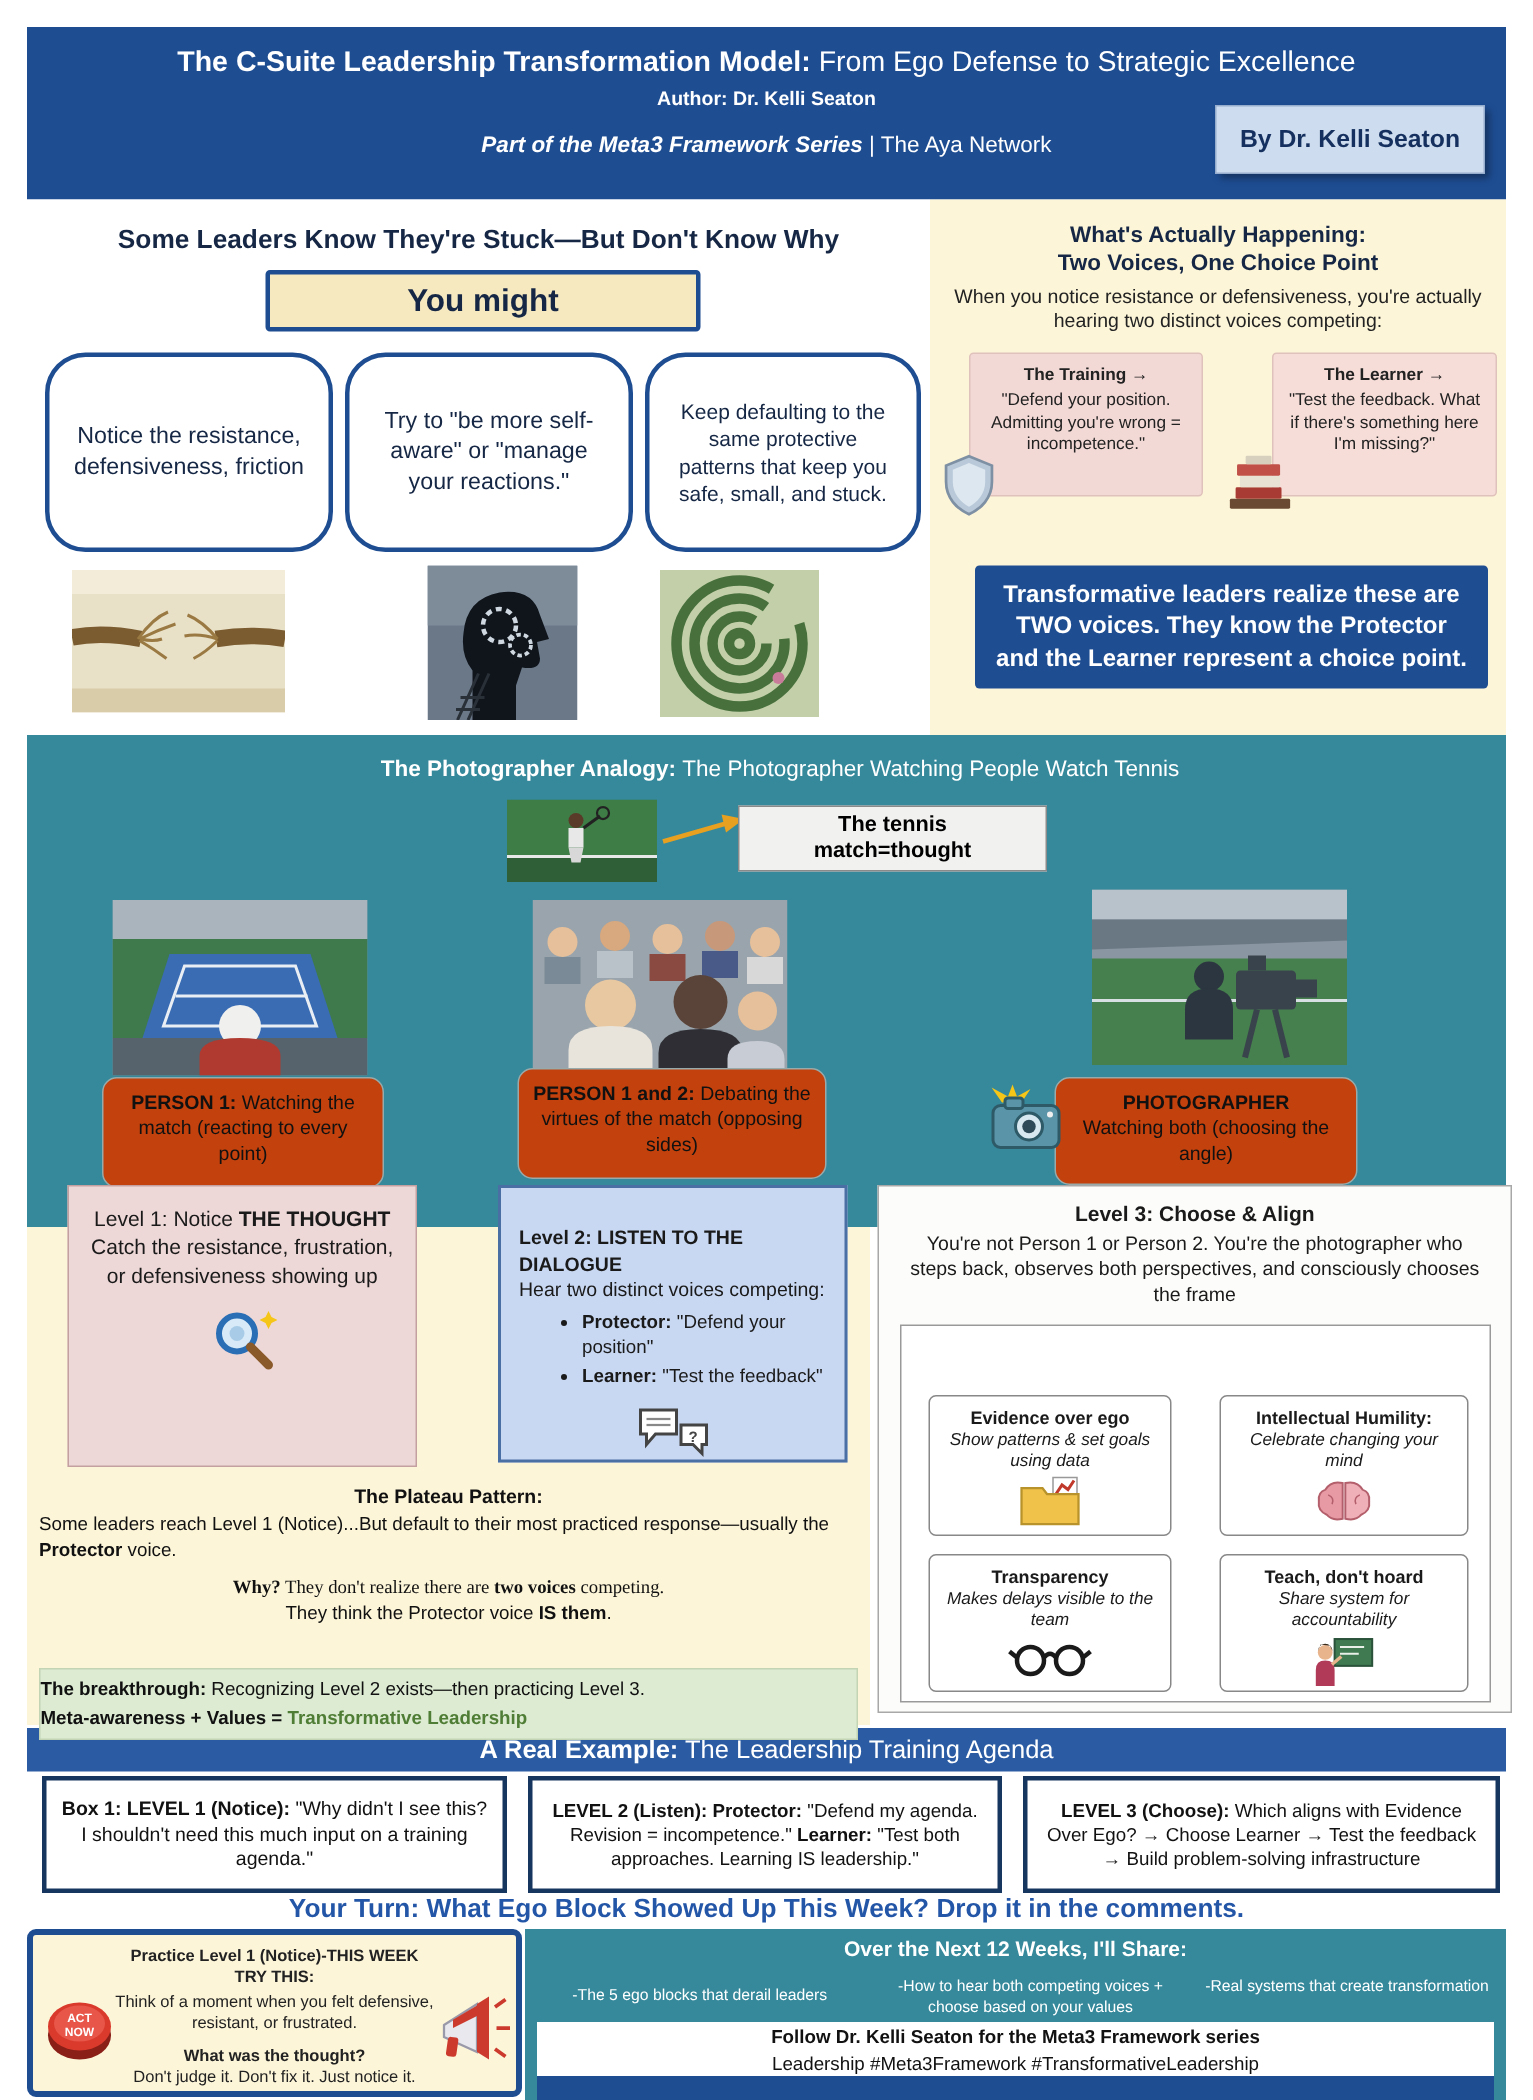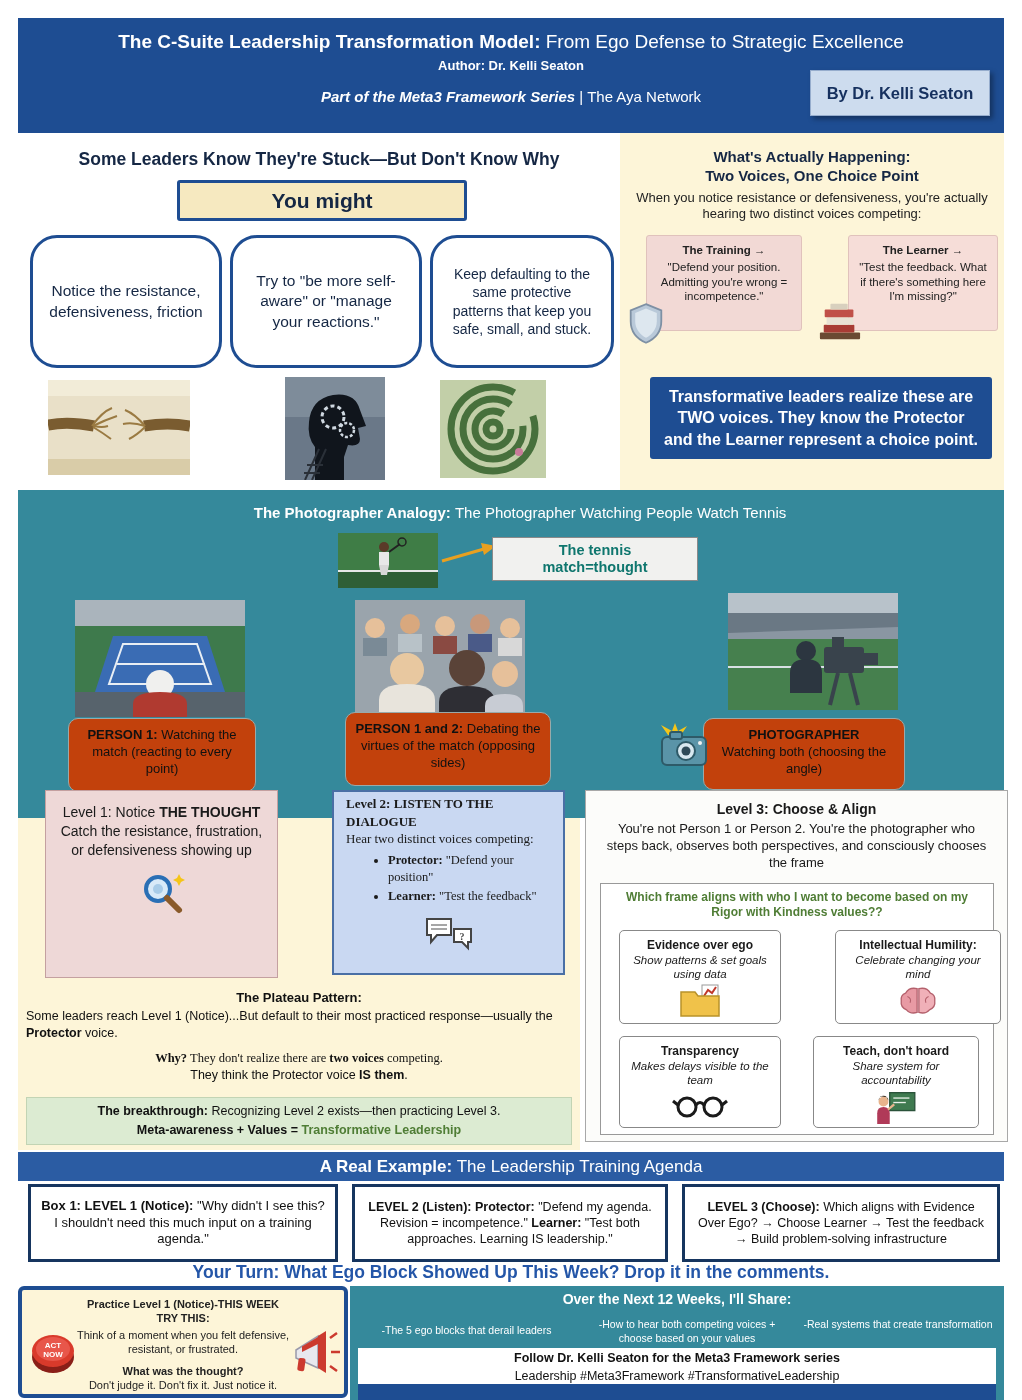--- a/index.html
+++ b/index.html
@@ -51,63 +51,63 @@
                    color:#fff; font-size:16px; font-weight:bold; text-align:center; line-height:1.35;
                    display:flex; align-items:center; justify-content:center; padding:8px 14px; }
 
   
   .teal { left:18px; top:490px; width:986px; height:328px; background:#35899b; }
   .teal-title { position:absolute; top:14px; width:100%; text-align:center; color:#fff; font-size:15px;padding-left:18px; }
   .tennis-photo { left:320px; top:43px; width:100px; height:55px; }
   .arrow-wrap { left:422px; top:50px; width:56px; height:26px; }
   .tennis-label { position:absolute; left:474px; top:47px; width:206px; height:44px; background:#f1f1ef; border:1px solid #8a8a8a;
                   display:flex; flex-direction:column; align-items:center; justify-content:center;
-                  font-size:14.5px; font-weight:bold; color:#0f766e; line-height:1.2; }
+                  font-size:14.5px; font-weight:bold; color:#000000; line-height:1.2; }
   .photo1 { left:57px; top:110px; width:170px; height:117px; }
   .photo2 { left:337px; top:110px; width:170px; height:117px; }
   .photo3 { left:710px; top:103px; width:170px; height:117px; }
   .caption { position:absolute; background:#c2410c; border:1px solid #9aa; border-radius:10px; text-align:center;
              font-size:13px; color:#111; line-height:1.3; padding:8px 8px; }
   .caption1 { left:50px; top:228px; width:188px; height:74px; }
   .caption2 { left:327px; top:222px; width:206px; height:74px; }
   .caption3 { left:685px; top:228px; width:202px; height:72px; }
   .camera-wrap { left:640px; top:232px; width:52px; height:46px; }
 
   
   .lvl { position:absolute; z-index:3; }
   .level1 { left:45px; top:790px; width:233px; height:188px; background:#eed8d7; border:1px solid #c4a0a0;
             text-align:center; font-size:14px; color:#1a1a1a; line-height:1.35; padding:12px 10px; }
   .level2 { left:332px; top:790px; width:233px; height:185px; background:#c9d8f2; border:2px solid #4a6fa5;
-            font-size:13px; color:#1a1a1a; line-height:1.35; padding:3px 12px;font-family:Liberation Serif, serif; }
+            font-size:13px; color:#1a1a1a; line-height:1.35; padding:24px 12px; }
   .level2 ul { margin:4px 0 0 0; padding-left:42px; }
   .level2 li { margin-bottom:3px; font-size:12.5px; }
   .level3 { left:585px; top:790px; width:423px; height:352px; background:#fcfcfa; border:1px solid #a8a8a8;
             font-size:13px; color:#1a1a1a; padding:10px 12px; text-align:center; }
   .level3-h { font-size:14px; font-weight:bold; margin-bottom:4px; }
   .level3-body { line-height:1.3; padding:0 6px; }
   .frame-box { position:absolute; left:14px; top:92px; width:394px; height:252px; background:#fff; border:1px solid #999; }
   .frame-q { padding:6px 22px 0 22px; font-size:12px; font-weight:bold; color:#4f7d35; line-height:1.25; }
   .val-card { position:absolute; background:#fff; border:1px solid #888; border-radius:5px; text-align:center;
               padding:7px 6px; font-size:12px; line-height:1.25; }
   .valA { left:18px; top:46px; width:162px; height:94px; }
-  .valB { left:212px; top:46px; width:166px; height:94px;margin-left:22px; }
+  .valB { left:212px; top:46px; width:166px; height:94px; }
   .valC { left:18px; top:152px; width:162px; height:92px; }
   .valD { left:212px; top:152px; width:166px; height:92px;text-align:center; }
   .val-title { font-weight:bold; }
   .val-desc { font-style:italic; font-size:11.5px; }
   .lvl-icon { display:block; margin:10px auto 0 auto; }
 
   
   .plateau { left:18px; top:818px; width:562px; height:332px; background:#fdf5d8; z-index:1; }
   .plat-h { position:absolute; top:172px; width:100%; text-align:center; font-size:13px; font-weight:bold; color:#111; }
   .plat-p1 { position:absolute; top:190px; left:8px; right:8px; font-size:12.5px; line-height:1.35; color:#111; }
   .plat-p2 { position:absolute; top:233px; width:100%; text-align:center; font-size:12.5px; color:#111;font-family:Liberation Serif, serif; }
   .plat-p3 { position:absolute; top:250px; width:100%; text-align:center; font-size:12.5px; color:#111; }
-  .breakthrough { position:absolute; left:8px; top:279px; width:546px; height:48px; background:#dcebd2; border:1px solid #c2d4b4;
-                  text-align:center; font-size:12.5px; line-height:1.5; padding-top:4px; color:#111; }
+  .breakthrough { position:absolute; left:8px; top:294px; width:546px; height:48px; background:#dcebd2; border:1px solid #c2d4b4;
+                  font-size:12.5px; line-height:1.5; padding-top:4px; color:#111; }
   .green-text { color:#4f7d35; font-weight:bold; }
 
   
   .ex-banner { left:18px; top:1152px; width:986px; height:29px; background:#2b5ca3; color:#fff;
                display:flex; align-items:center; justify-content:center; font-size:17px; }
   .ex-box { position:absolute; top:1184px; height:78px; background:#fff; border:3px solid #16355f;
             font-size:13px; line-height:1.3; text-align:center; color:#111;
             display:flex; align-items:center; justify-content:center; padding:4px 10px; }
   .ex1 { left:28px; width:310px; }
   .ex2 { left:352px; width:316px; font-size:12.5px; }
@@ -362,21 +362,20 @@
       <path d="M30 14 h17 v13 h-3 v6 l-6 -6 h-8 z" fill="#fff" stroke="#444" stroke-width="2"></path>
       <text x="38" y="25" font-size="10" fill="#444" text-anchor="middle" font-weight="bold">?</text>
     </svg>
   </div>
 
   <div class="lvl level3">
     <div class="level3-h">Level 3: Choose &amp; Align</div>
     <div class="level3-body">You're not Person 1 or Person 2. You're the photographer who steps back, observes both perspectives, and consciously chooses the frame</div>
 
     <div class="frame-box">
-      <div class="frame-q">Which frame aligns with who I want to become based on my Rigor with Kindness values??</div>
 
       <div class="val-card valA">
         <div class="val-title">Evidence over ego</div>
         <div class="val-desc">Show patterns &amp; set goals using data</div>
         <svg class="lvl-icon" style="margin-top:2px" width="44" height="34" viewBox="0 0 44 34">
           <rect x="24" y="1" width="16" height="14" fill="#fff" stroke="#999"></rect>
           <polyline points="26,12 30,6 34,9 38,3" fill="none" stroke="#c0392b" stroke-width="2"></polyline>
           <path d="M3 8 h14 l3 4 h21 v20 h-38 z" fill="#f0c24a" stroke="#b8922a" stroke-width="1.5"></path>
         </svg>
       </div>

